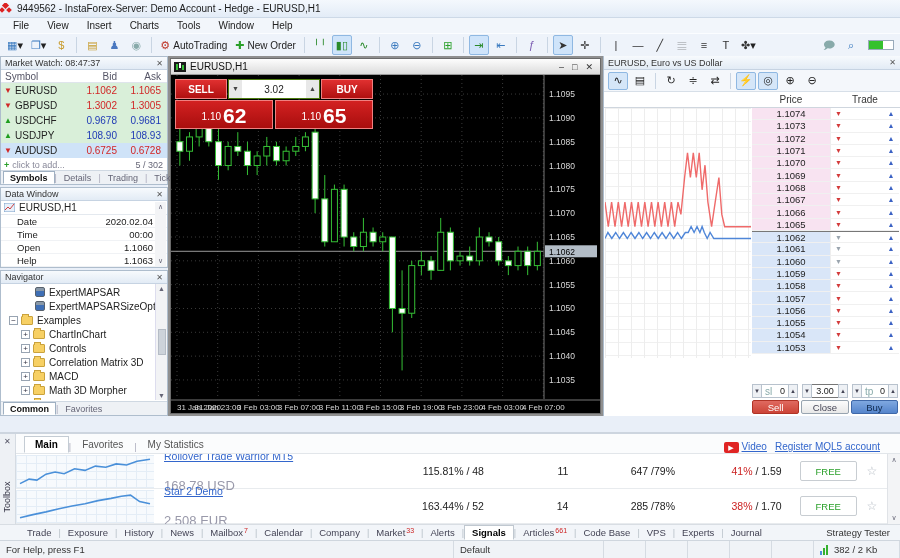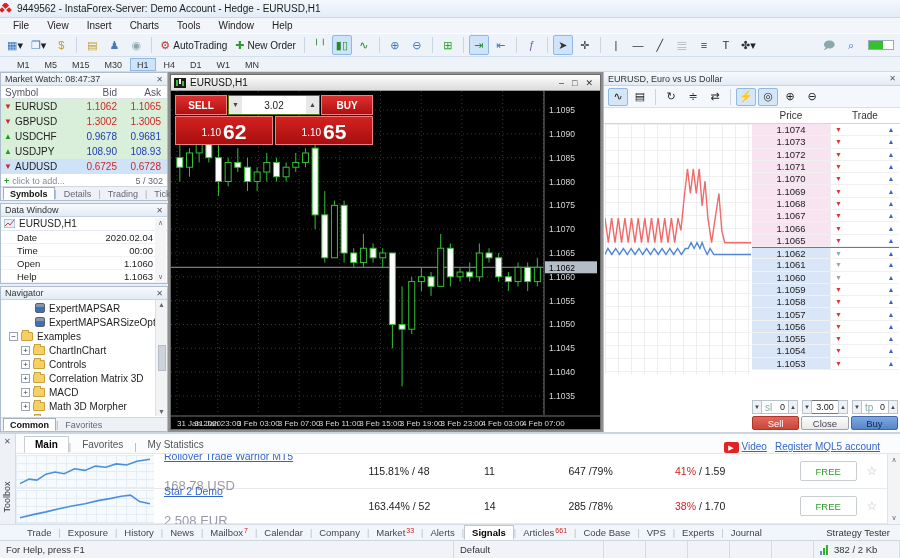--- a/index.html
+++ b/index.html
@@ -19,21 +19,21 @@
   .tb-btn .lbl { font-size:10px; margin-left:3px; color:#222; }
   .tb-sep { width:1px; height:16px; background:#c9d5e3; margin:0 4px; }
   .tb-right { margin-left:auto; display:flex; align-items:center; padding-right:6px; }
   .meter { width:26px; height:10px; border:1px solid #9ab; background:#fff; margin-left:6px; position:relative; }
   .meter i { position:absolute; left:0; top:0; bottom:0; width:60%; background:#35c12e; }
   .tfbar { position:absolute; left:0; top:57px; right:0; height:15px; background:#eef3fa; border-bottom:1px solid #cfdae8; display:flex; align-items:center; padding-left:10px; }
   .tf { padding:0 6px; height:13px; line-height:13px; font-size:9px; color:#333; border:1px solid transparent; margin-right:1px; }
   .tf.active { background:#cfe4fa; border-color:#8fb8e2; }
 
   
-  .main { position:absolute; left:0; top:72px; width:900px; height:360px; background:#8f8f8f; }
+  .main { position:absolute; left:0; top:56px; width:900px; height:360px; background:#8f8f8f; }
   .leftcol { position:absolute; left:0; top:0; width:168px; height:360px; background:#e9eff8; }
   .panel { position:absolute; left:0; right:0; background:#fff; border:1px solid #aebdcd; }
   .phead { height:13px; background:linear-gradient(#f7fafd,#e2ebf5); border-bottom:1px solid #c6d3e2; display:flex; align-items:center; padding:0 4px; font-size:9px; color:#333; }
   .phead .x { margin-left:auto; font-size:8px; color:#555; cursor:default; }
   .ptabs { position:absolute; left:0; right:0; bottom:0; height:14px; background:#eef1f5; border-top:1px solid #cfd8e2; display:flex; align-items:flex-end; padding-left:2px; }
   .ptab { font-size:9px; color:#667; padding:0 6px; height:13px; line-height:12px; border:1px solid transparent; }
   .ptab.active { background:#fff; border-color:#9fb0c2; border-bottom-color:#fff; color:#111; font-weight:bold; }
   .ptab-sep { color:#aab; font-size:9px; line-height:12px; }
 
   
@@ -133,21 +133,21 @@
   .tbx-tab.active { background:#fff; border-color:#c4ccd4; border-bottom-color:#fff; color:#000; font-weight:bold; }
   .tbx-links { margin-left:auto; display:flex; align-items:center; gap:8px; padding-right:20px; font-size:10px; }
   .tbx-links a { color:#3366cc; text-decoration:underline; }
   .ytico { width:15px; height:11px; background:#e02424; border-radius:2px; color:#fff; font-size:7px; display:inline-flex; align-items:center; justify-content:center; margin-right:3px; }
   .sig-rows { position:absolute; left:16px; top:20px; right:13px; bottom:0; overflow:hidden; }
   .sig { display:flex; align-items:center; height:35px; border-bottom:1px solid #e8ebee; }
   .sig .spark { width:138px; height:33px; background:#f7fafd; background-image:repeating-linear-gradient(to right,#e4edf6 0 1px,transparent 1px 10px),repeating-linear-gradient(to bottom,#e4edf6 0 1px,transparent 1px 8px); flex:0 0 auto; }
   .sig .ninfo { width:240px; padding-left:10px; }
   .sig .ninfo .nm { color:#3366cc; text-decoration:underline; font-size:10.5px; }
   .sig .ninfo .pr { color:#99a; font-size:13px; margin-top:16px; }
-  .sig .col { text-align:left; font-size:10.5px; color:#222; }
+  .sig .col { text-align:right; font-size:10.5px; color:#222; }
   .sig .g { width:130px; } .sig .w { width:95px; } .sig .t { width:120px; } .sig .r { width:120px; }
   .sig .r .pct { color:#cc2222; }
   .sig .free { width:64px; height:20px; border:1px solid #c8cdd2; border-radius:2px; display:flex; align-items:center; justify-content:center; color:#2aa02a; font-size:9.5px; margin-left:18px; }
   .sig .star { width:34px; text-align:center; color:#b5bcc4; font-size:12px; }
   .tbx-scroll { position:absolute; right:0; top:20px; bottom:0; width:13px; background:#f3f4f6; border-left:1px solid #e0e3e7; font-size:7px; color:#667; display:flex; flex-direction:column; justify-content:space-between; align-items:center; padding:2px 0; }
 
   
   .bottomtabs { position:absolute; left:0; top:524px; width:900px; height:16px; background:#f2f5f9; border-top:1px solid #d8dde3; display:flex; align-items:center; padding-left:20px; }
   .btab { font-size:9.5px; color:#445; padding:1px 7px; display:flex; align-items:flex-start; }
   .btab.active { background:#fff; border:1px solid #c0c8d0; border-bottom-color:#fff; color:#000; font-weight:bold; }

